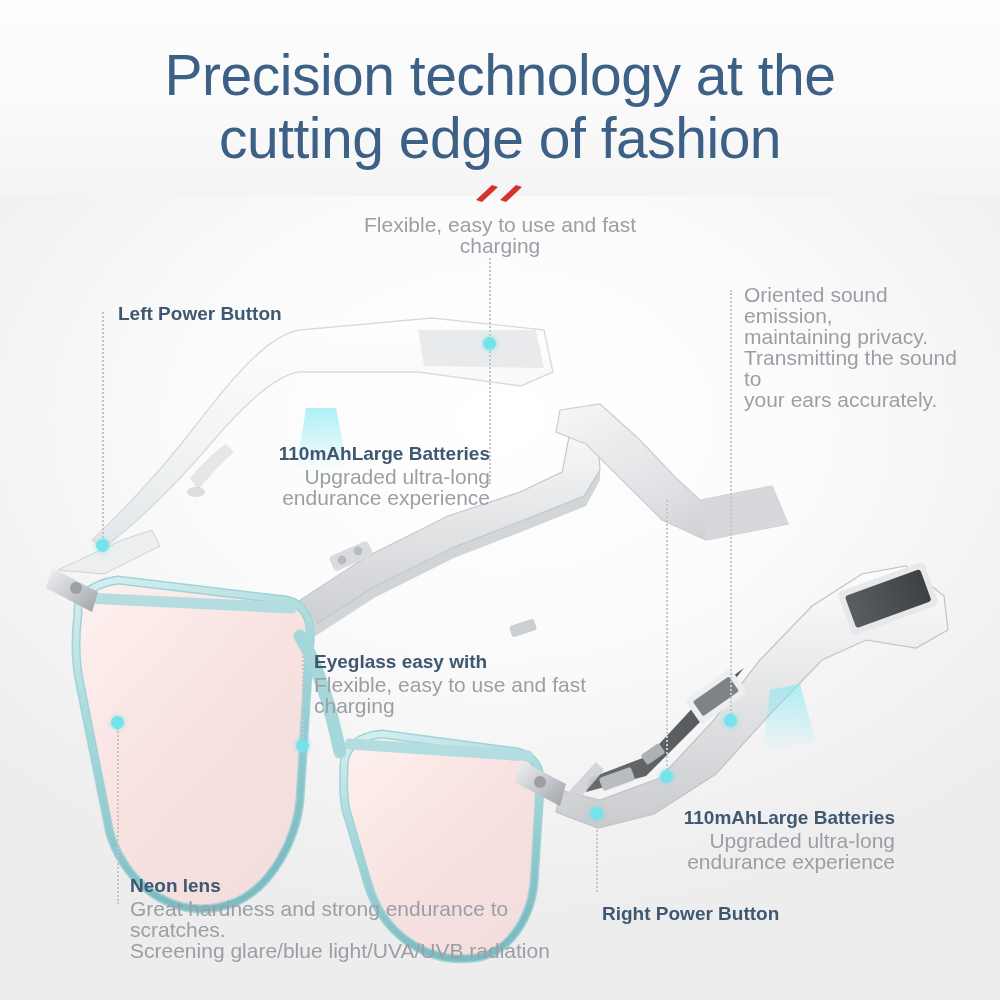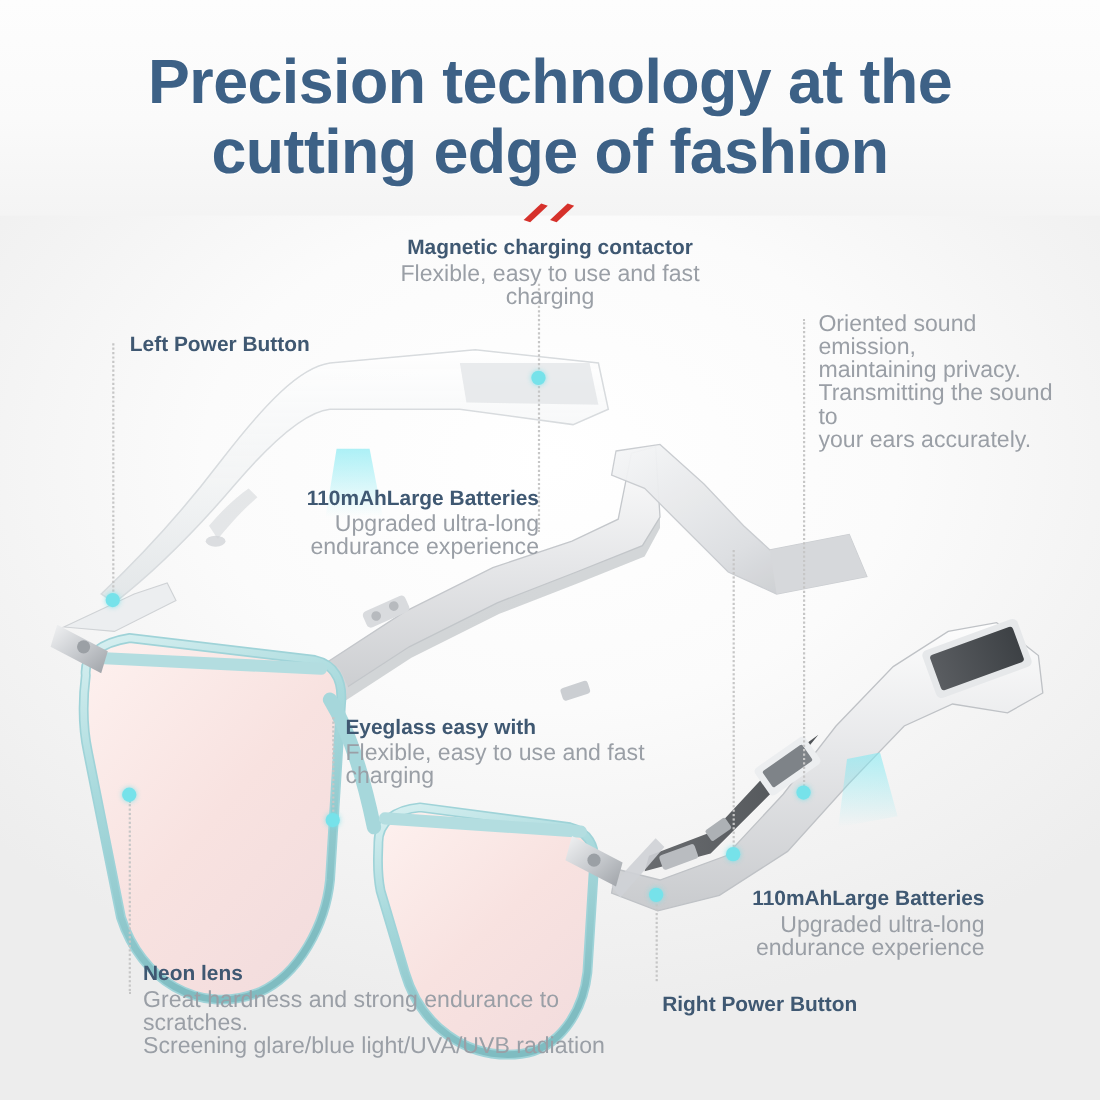--- a/index.html
+++ b/index.html
@@ -15,21 +15,21 @@
   }
   
   #header{
     position:absolute;left:0;top:0;width:1000px;height:196px;
     background:linear-gradient(180deg,#fdfdfd 0%,#fafafa 55%,#f4f4f4 100%);
   }
   #title{
     position:absolute;left:0;top:44px;width:1000px;
     text-align:center;
     color:#3d6186;
-    font-weight:bold;
+    font-weight:normal;
     font-size:57px;
     line-height:63px;
     letter-spacing:-0.5px;
     text-shadow:0 1px 0 rgba(255,255,255,.8);
   }
   #title .l{display:block;}
   
   #slash{position:absolute;left:472px;top:182px;width:56px;height:22px;}
   
   .lead{
@@ -219,21 +219,20 @@
 
   <div class="dot" style="left:483px;top:337px;"></div>
   <div class="dot" style="left:96px;top:539px;"></div>
   <div class="dot" style="left:724px;top:714px;"></div>
   <div class="dot" style="left:296px;top:739px;"></div>
   <div class="dot" style="left:660px;top:770px;"></div>
   <div class="dot" style="left:590px;top:807px;"></div>
   <div class="dot" style="left:111px;top:716px;"></div>
 
   <div class="callout al-c" style="left:330px;top:214px;width:340px;">
-    <div class="c-title">Magnetic charging contactor</div>
     <div class="c-sub">Flexible, easy to use and fast charging</div>
   </div>
 
   <div class="callout al-l" style="left:118px;top:302px;width:260px;">
     <div class="c-title">Left Power Button</div>
   </div>
 
   <div class="callout al-l" style="left:744px;top:284px;width:230px;">
     <div class="c-sub">Oriented sound emission,</div>
     <div class="c-sub">maintaining privacy.</div>

